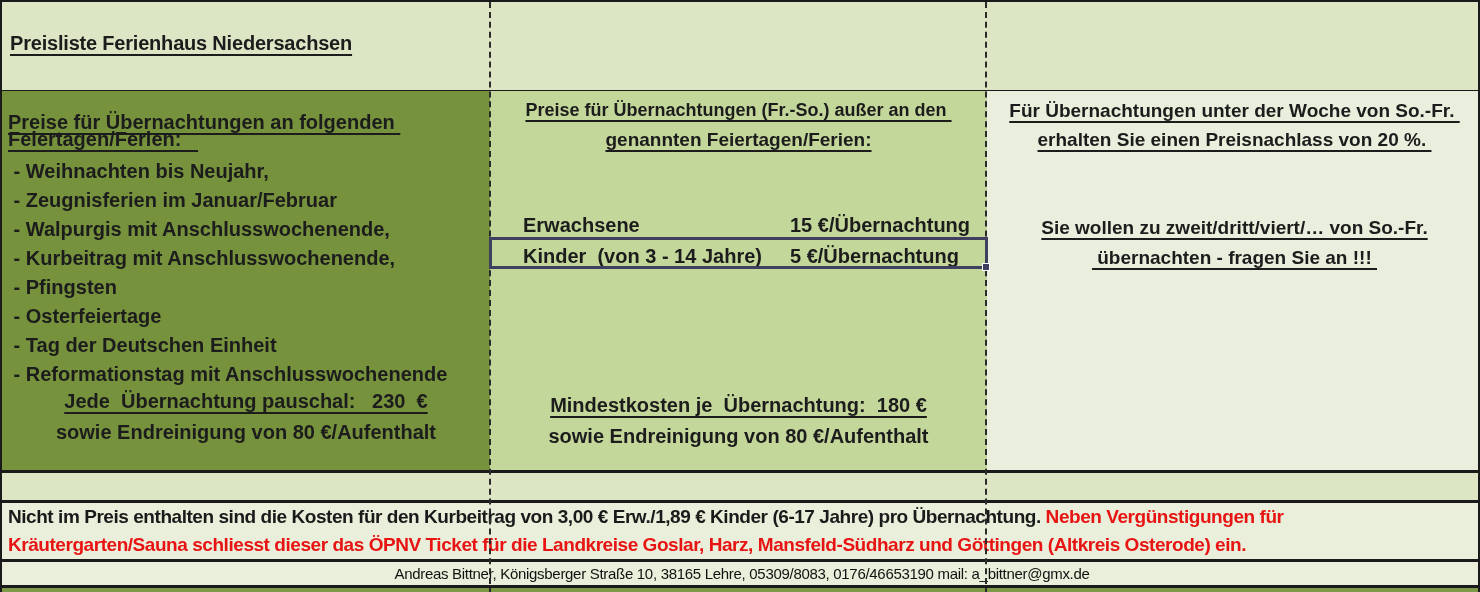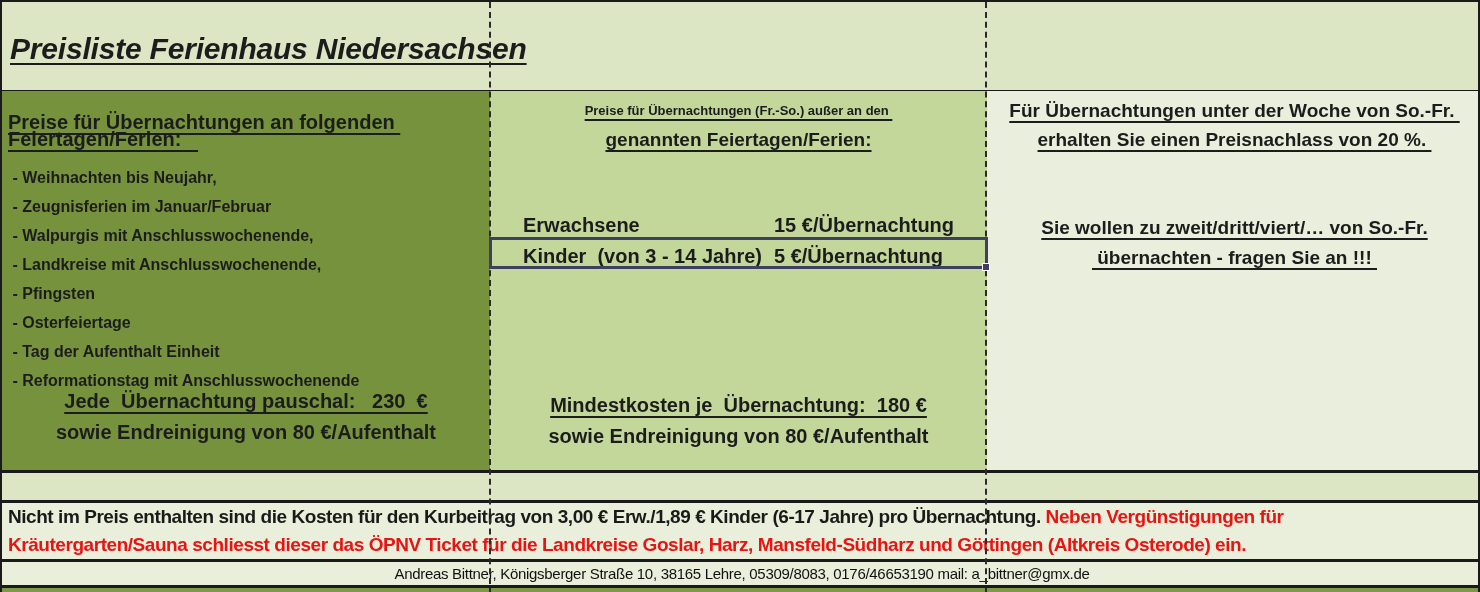--- a/index.html
+++ b/index.html
@@ -27,26 +27,26 @@
   #title-row { left:0; top:0; width:1480px; height:88px; background:#dce6c5; }
   #page-title { left:8px; top:30px; font-size:24px; letter-spacing:-0.2px; }
 
   
   .col { top:89px; height:379px; }
   #col-holiday { left:0; width:488px; background:#76923c; }
   #col-weekend { left:488px; width:497px; background:#c4d79b; }
   #col-weekday { left:985px; width:495px; background:#e9efdc; }
 
   .line29 { height:29px; line-height:29px; }
-  #col-holiday .item { left:6px; font-size:16px;margin-top:6px; }
+  #col-holiday .item { left:6px; font-size:20px; }
 
   
   .price-row { left:0; width:100%; height:28px; line-height:28px; }
   .price-label { position:absolute; left:33px; }
-  .price-value { position:absolute; left:284px;text-align:center; }
+  .price-value { position:absolute; left:300px;text-align:center; }
 
   
   #selection-box {
     left:-1px; top:146px; width:499px; height:32px;
     border:3px solid #3f3f5f; z-index:6;
   }
   #fill-handle {
     position:absolute; right:-5px; bottom:-5px; width:8px; height:8px;
     background:#3f3f5f; border:1px solid #ffffff; z-index:7;
   }
@@ -64,43 +64,43 @@
                  line-height:23px; text-align:center; font-size:15px; letter-spacing:-0.3px;
                  color:#111; }
   #bottom-strip { left:0; top:586px; width:1480px; height:6px; background:#7e9a49; }
 </style>
 </head>
 <body>
 
 <div id="sheet">
 
   <div id="title-row" class="abs">
-    <div id="page-title" class="abs cell-text u" style="font-size:30px;font-style:italic;">Preisliste Ferienhaus Niedersachsen</div>
+    <div id="page-title" class="abs cell-text u" style="font-size:20px;">Preisliste Ferienhaus Niedersachsen</div>
   </div>
   <div class="abs hline" style="top:88px;"></div>
 
   <div id="col-holiday" class="abs col">
     <div class="abs cell-text u line29" style="left:6px; top:17px;">Preise für Übernachtungen an folgenden </div>
     <div class="abs cell-text u line29" style="left:6px; top:34px;text-decoration:underline;">Feiertagen/Ferien:   </div>
 
     <div class="abs cell-text item line29" style="top:66px;"> - Weihnachten bis Neujahr,</div>
     <div class="abs cell-text item line29" style="top:95px;"> - Zeugnisferien im Januar/Februar</div>
     <div class="abs cell-text item line29" style="top:124px;"> - Walpurgis mit Anschlusswochenende,</div>
-    <div class="abs cell-text item line29" style="top:153px;"> - Landkreise mit Anschlusswochenende,</div>
+    <div class="abs cell-text item line29" style="top:153px;"> - Kurbeitrag mit Anschlusswochenende,</div>
     <div class="abs cell-text item line29" style="top:182px;"> - Pfingsten</div>
     <div class="abs cell-text item line29" style="top:211px;"> - Osterfeiertage</div>
-    <div class="abs cell-text item line29" style="top:240px;"> - Tag der Aufenthalt Einheit</div>
+    <div class="abs cell-text item line29" style="top:240px;"> - Tag der Deutschen Einheit</div>
     <div class="abs cell-text item line29" style="top:269px;"> - Reformationstag mit Anschlusswochenende</div>
 
     <div class="abs cell-text u center line29" style="top:296px;text-align:center;">Jede  Übernachtung pauschal:   230  €</div>
     <div class="abs cell-text center line29" style="top:327px;">sowie Endreinigung von 80 €/Aufenthalt</div>
   </div>
 
   <div id="col-weekend" class="abs col">
-    <div class="abs cell-text u center line29" style="top:5px; font-size:13px;">Preise für Übernachtungen (Fr.-So.) außer an den </div>
+    <div class="abs cell-text u center line29" style="top:5px; font-size:18px;">Preise für Übernachtungen (Fr.-So.) außer an den </div>
     <div class="abs cell-text u center line29" style="top:34px; font-size:19px;">genannten Feiertagen/Ferien:</div>
 
     <div class="abs price-row" style="top:120px;">
       <span class="price-label cell-text">Erwachsene</span>
       <span class="price-value cell-text">15 €/Übernachtung</span>
     </div>
 
     <div class="abs price-row" style="top:151px;">
       <span class="price-label cell-text">Kinder  (von 3 - 14 Jahre)</span>
       <span class="price-value cell-text">5 €/Übernachtung</span>

